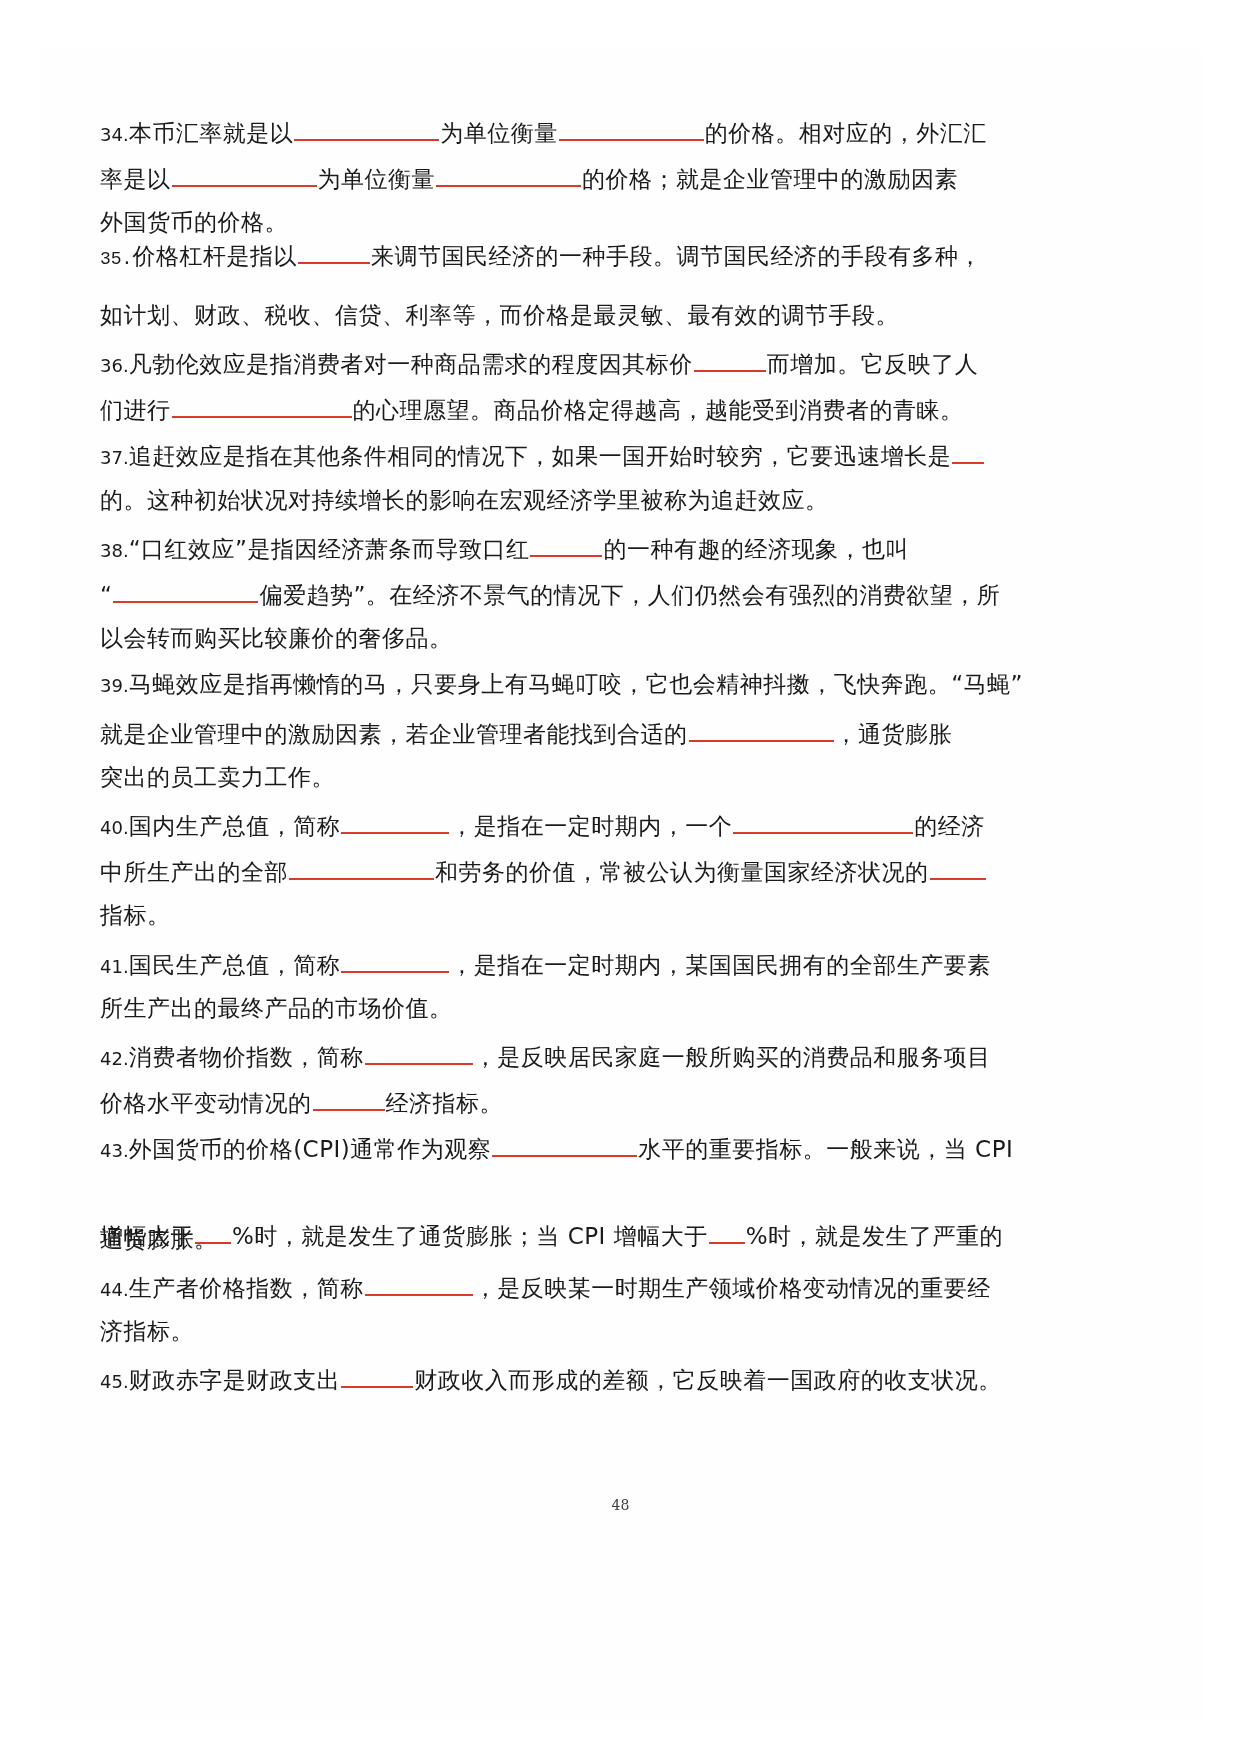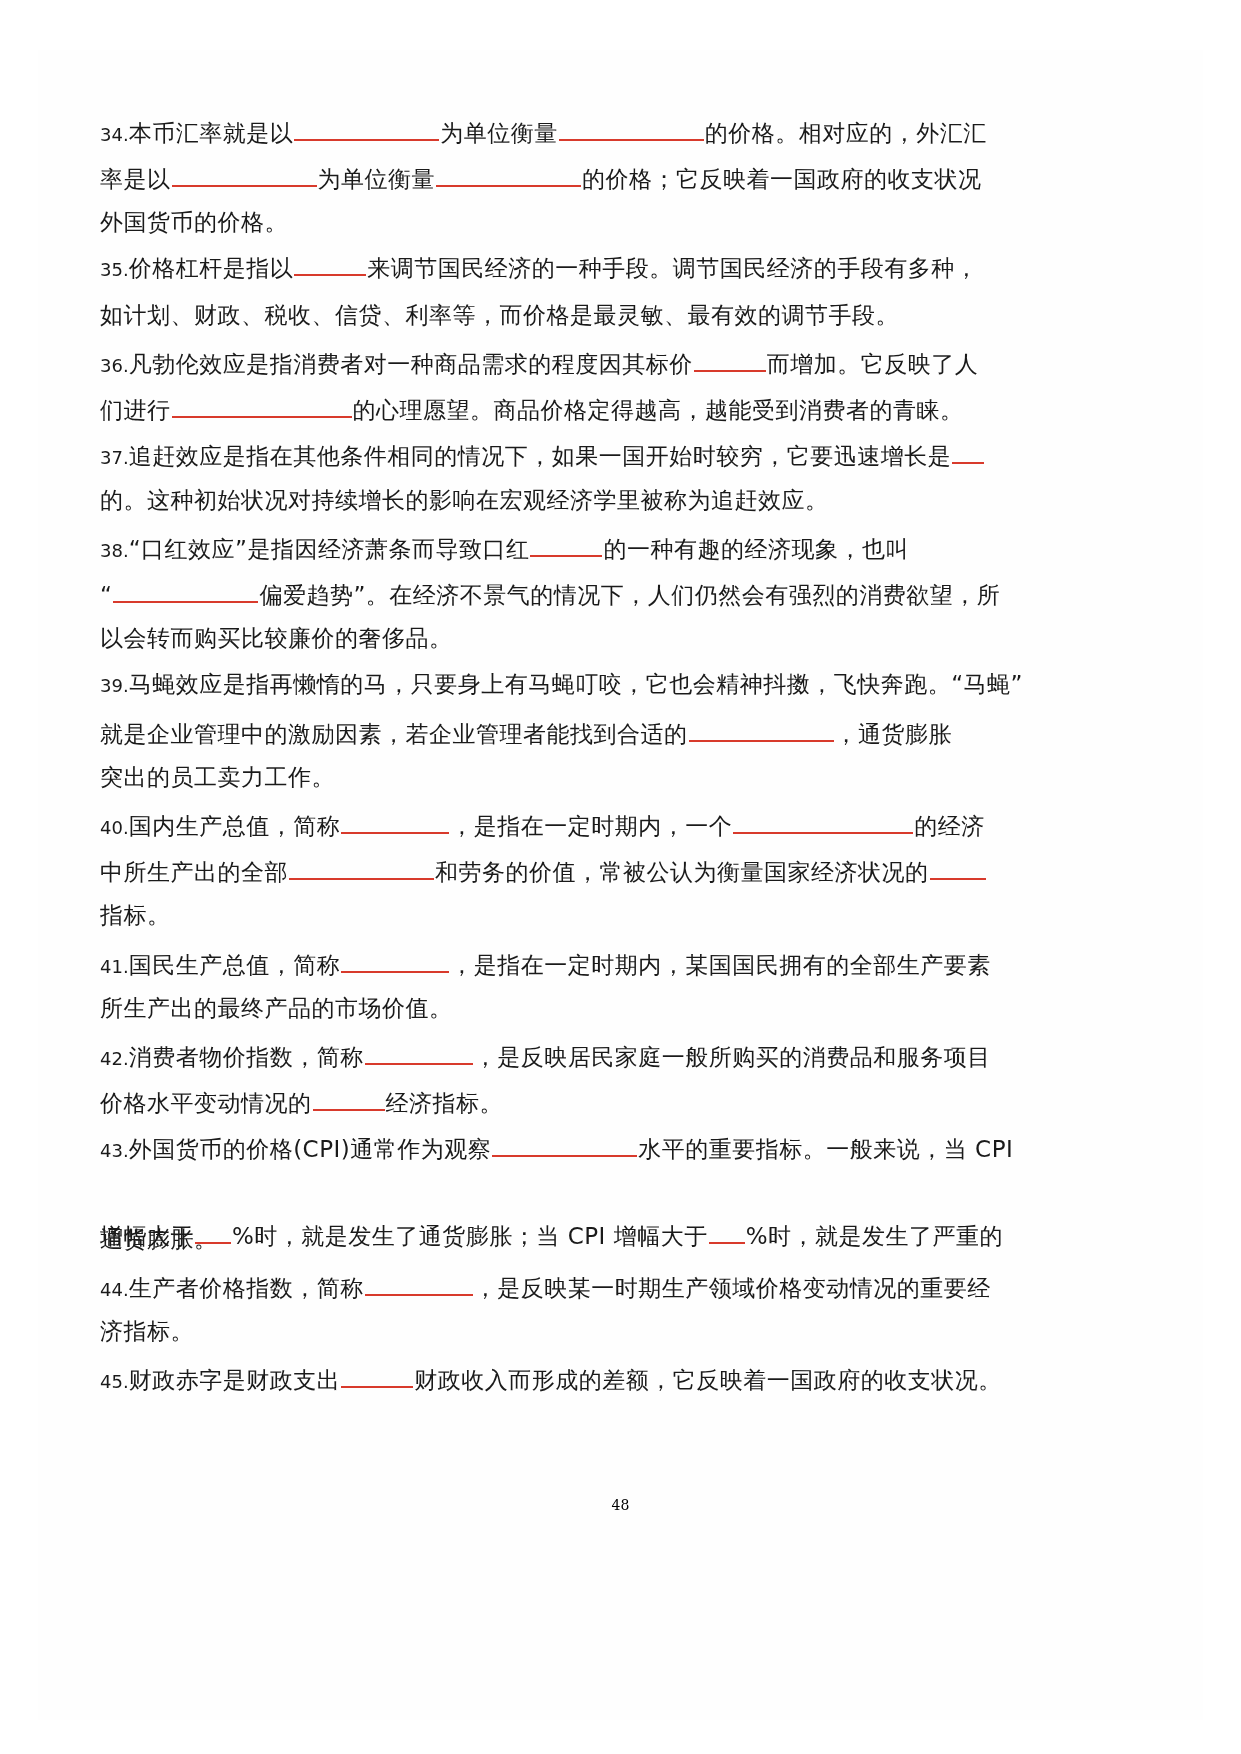--- a/index.html
+++ b/index.html
@@ -13,32 +13,32 @@
     font-family: "DejaVu Sans", "Liberation Sans", sans-serif;
     font-size: 23px; color: #1a1a1a; white-space: nowrap; letter-spacing: 0.5px;
   }
   .num { font-size: 18px; letter-spacing: 0; }
   .blank {
     display: inline-block; height: 26px; vertical-align: baseline;
     border-bottom: 2px solid #d83a2c; margin: 0 1px;
   }
   .page-number {
     position: absolute; left: 0; width: 1241px; top: 1497px; text-align: center;
-    font-family: "DejaVu Serif", "Liberation Serif", serif; font-size: 14px; color: #000000;
+    font-family: "DejaVu Serif", "Liberation Serif", serif; font-size: 14px; color: #404040;
   }
 </style>
 </head>
 <body>
 
 <div class="page"></div>
 <div id="content">
     <div class="line" style="top: 113px;"><span class="num">34.</span><span>本币汇率就是以</span><span class="blank" style="width: 145px; border-bottom-color: rgb(216, 58, 44);"></span><span>为单位衡量</span><span class="blank" style="width: 145px; border-bottom-color: rgb(216, 58, 44);"></span><span>的价格。相对应的，外汇汇</span></div>
-    <div class="line" style="top: 159px;"><span>率是以</span><span class="blank" style="width: 145px; border-bottom-color: rgb(216, 58, 44);"></span><span>为单位衡量</span><span class="blank" style="width: 145px; border-bottom-color: rgb(216, 58, 44);"></span><span>的价格；它反映着一国政府的收支状况</span></div>
+    <div class="line" style="top: 159px;"><span>率是以</span><span class="blank" style="width: 145px; border-bottom-color: rgb(216, 58, 44);"></span><span>为单位衡量</span><span class="blank" style="width: 145px; border-bottom-color: rgb(216, 58, 44);"></span><span>的价格；就是企业管理中的激励因素</span></div>
     <div class="line" style="top: 205px;"><span>外国货币的价格。</span></div>
-    <div class="line" style="top: 248px;"><span class="num">35.</span><span>价格杠杆是指以</span><span class="blank" style="width: 72px; border-bottom-color: rgb(216, 58, 44);"></span><span>来调节国民经济的一种手段。调节国民经济的手段有多种，</span></div>
+    <div class="line" style="top: 236px; font-family: Liberation Mono, monospace;"><span class="num">35.</span><span>价格杠杆是指以</span><span class="blank" style="width: 72px; border-bottom-color: rgb(216, 58, 44);"></span><span>来调节国民经济的一种手段。调节国民经济的手段有多种，</span></div>
     <div class="line" style="top: 298px;"><span>如计划、财政、税收、信贷、利率等，而价格是最灵敏、最有效的调节手段。</span></div>
     <div class="line" style="top: 344px;"><span class="num">36.</span><span>凡勃伦效应是指消费者对一种商品需求的程度因其标价</span><span class="blank" style="width: 72px; border-bottom-color: rgb(216, 58, 44);"></span><span>而增加。它反映了人</span></div>
     <div class="line" style="top: 390px;"><span>们进行</span><span class="blank" style="width: 180px; border-bottom-color: rgb(216, 58, 44);"></span><span>的心理愿望。商品价格定得越高，越能受到消费者的青睐。</span></div>
     <div class="line" style="top: 436px;"><span class="num">37.</span><span>追赶效应是指在其他条件相同的情况下，如果一国开始时较穷，它要迅速增长是</span><span class="blank" style="width: 32px; border-bottom-color: rgb(216, 58, 44);"></span></div>
     <div class="line" style="top: 483px;"><span>的。这种初始状况对持续增长的影响在宏观经济学里被称为追赶效应。</span></div>
     <div class="line" style="top: 529px;"><span class="num">38.</span><span>“口红效应”是指因经济萧条而导致口红</span><span class="blank" style="width: 72px; border-bottom-color: rgb(216, 58, 44);"></span><span>的一种有趣的经济现象，也叫</span></div>
     <div class="line" style="top: 575px;"><span>“</span><span class="blank" style="width: 145px; border-bottom-color: rgb(216, 58, 44);"></span><span>偏爱趋势”。在经济不景气的情况下，人们仍然会有强烈的消费欲望，所</span></div>
     <div class="line" style="top: 621px;"><span>以会转而购买比较廉价的奢侈品。</span></div>
     <div class="line" style="top: 667px;"><span class="num">39.</span><span>马蝇效应是指再懒惰的马，只要身上有马蝇叮咬，它也会精神抖擞，飞快奔跑。“马蝇”</span></div>
     <div class="line" style="top: 714px;"><span>就是企业管理中的激励因素，若企业管理者能找到合适的</span><span class="blank" style="width: 145px; border-bottom-color: rgb(216, 58, 44);"></span><span>，通货膨胀</span></div>

